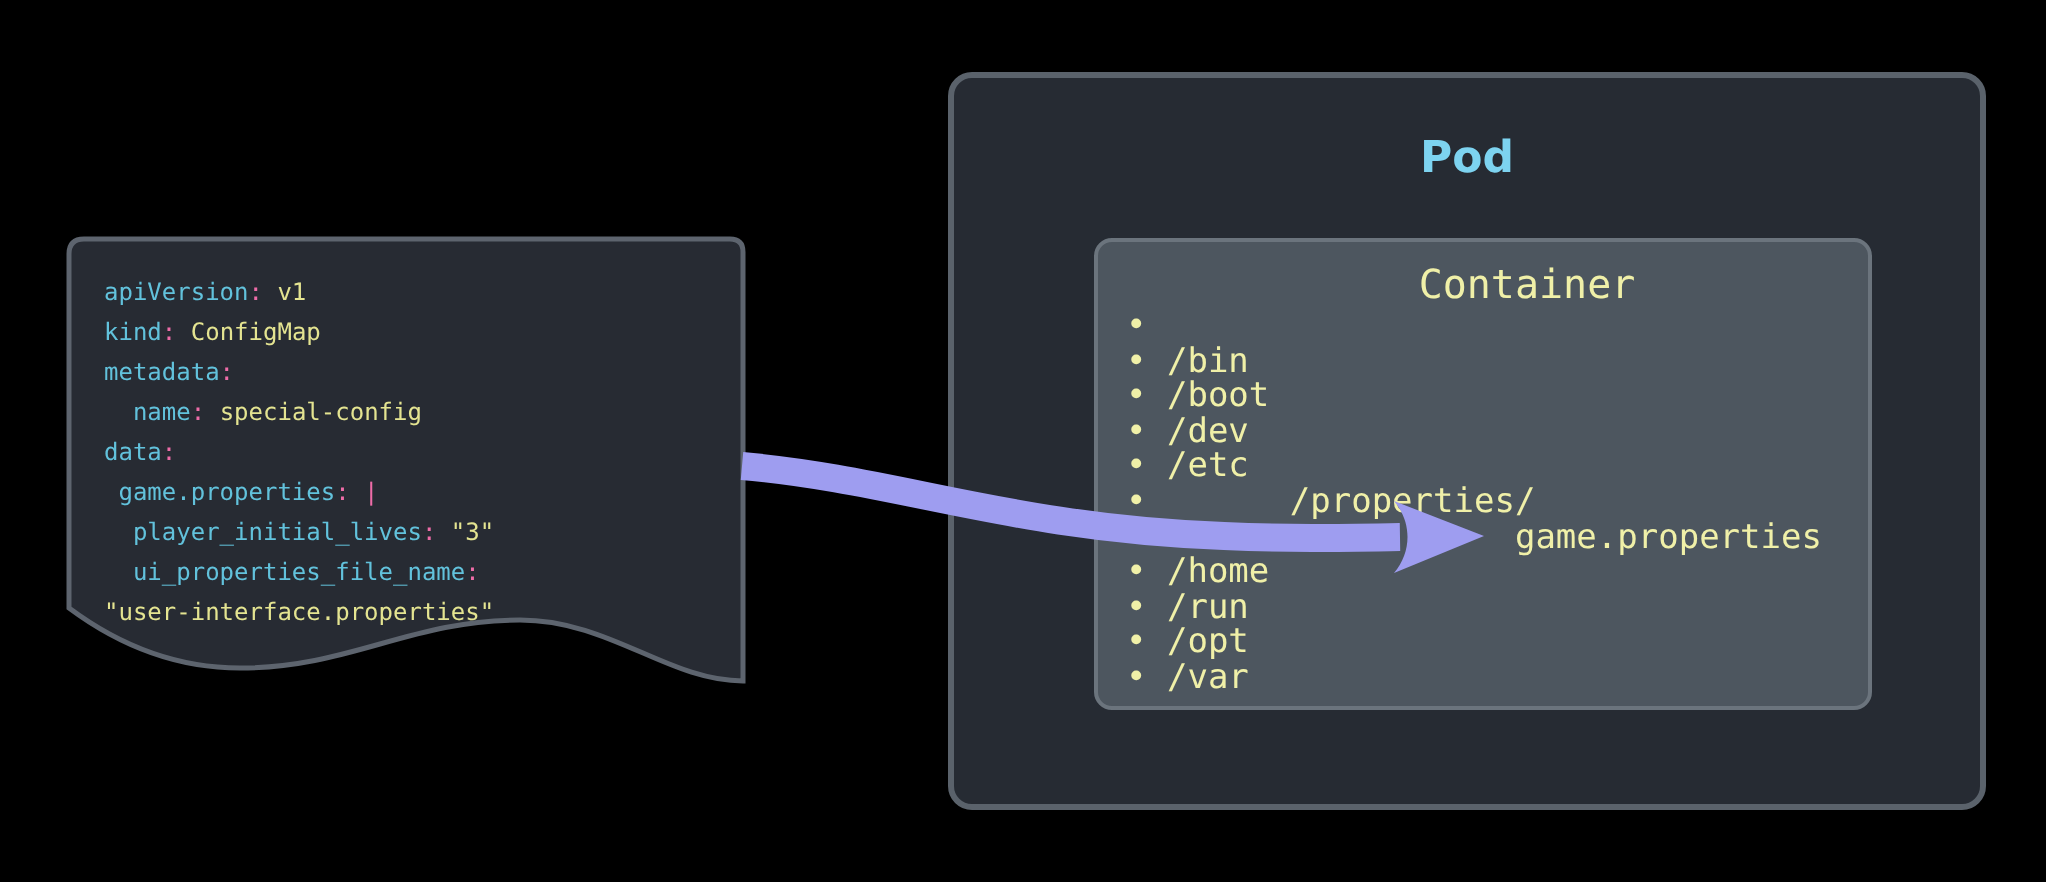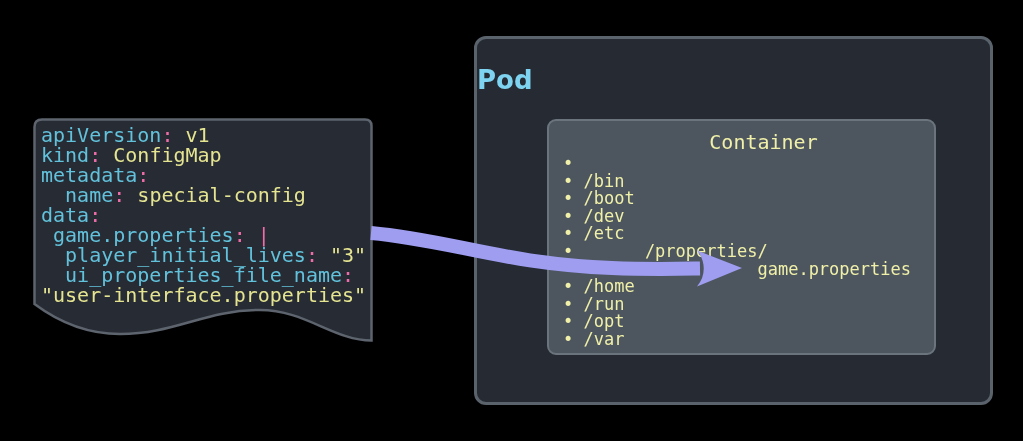--- a/index.html
+++ b/index.html
@@ -31,24 +31,24 @@
   }
   .cm-shape path {
     fill: var(--code-bg, #272b33);
     stroke: var(--code-border, #5d646e);
     stroke-width: 2.5;
   }
   .cm-code {
     position: absolute;
     left: 6px;
     top: 5px;
-    margin: 2px;
+    margin: 13px;
     white-space: pre;
     font-family: "DejaVu Sans Mono", monospace;
-    font-size: 20px;
+    font-size: 12px;
     line-height: 20px;
   }
   .seg-key   { color: var(--yaml-key, #62c2dc); }
   .seg-punct { color: var(--yaml-punct, #ee6ca8); }
   .seg-value { color: var(--yaml-value, #e4e491); }
 
   
   .pod-box {
     position: absolute;
     left: 474px;
@@ -56,23 +56,24 @@
     width: 519px;
     height: 369px;
     box-sizing: border-box;
     background: var(--pod-bg, #262b33);
     border: 3px solid var(--pod-border, #5a626b);
     border-radius: 12px;
     z-index: 1;
   }
   .pod-title {
     margin-top: 28px;
+    text-align: center;
     font-family: "DejaVu Sans", sans-serif;
     font-weight: bold;
-    font-size: 26px;
+    font-size: 22px;
     line-height: 26px;
     color: var(--pod-title-color, #7dd3f0);
   }
 
   
   .container-box {
     position: absolute;
     left: 70px;
     top: 80px;
     width: 389px;

